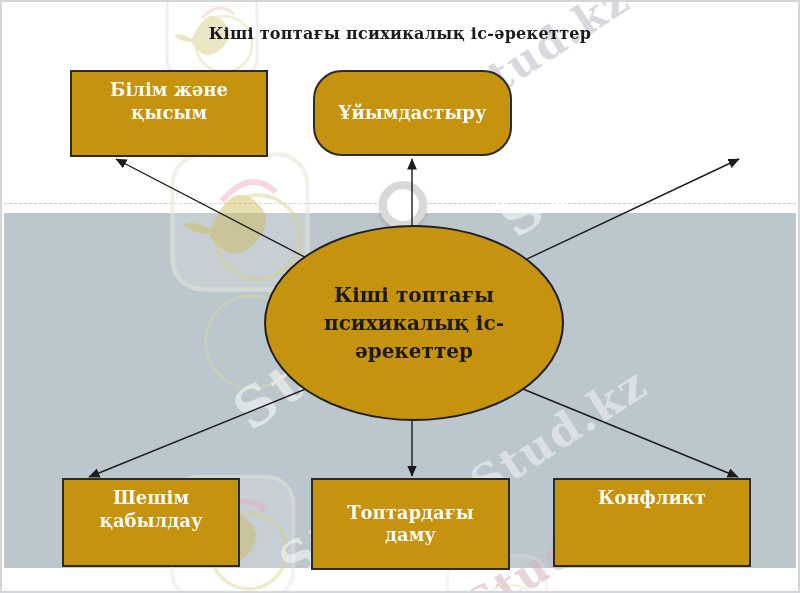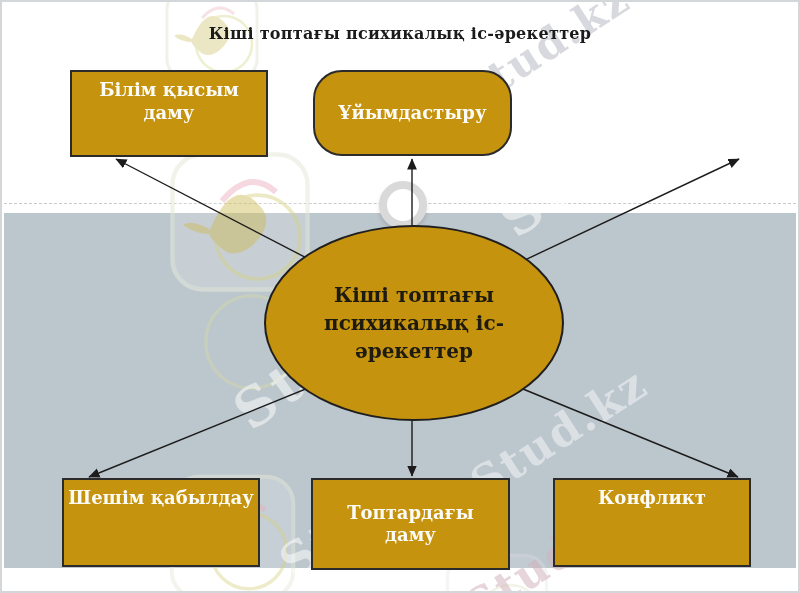--- a/index.html
+++ b/index.html
@@ -37,21 +37,21 @@
     font-weight:bold;font-size:18px;
     text-align:center;
     line-height:1.25;
   }
   .gbox .lbl{display:block;padding:7px 4px 0 4px;}
   .gbox.vcenter{display:flex;align-items:center;justify-content:center;}
   .gbox.vcenter .lbl{padding:0 30px;}
   #box-top-1{left:68px;top:68px;width:198px;height:87px;}
   #box-top-2{left:311px;top:68px;width:199px;height:86px;border-radius:29px;}
   #box-top-3{left:549px;top:68px;width:197px;height:87px;}
-  #box-bottom-1{left:60px;top:476px;width:198px;height:89px;}
+  #box-bottom-1{left:60px;top:476px;width:178px;height:89px;}
   #box-bottom-2{left:309px;top:476px;width:199px;height:92px;}
   #box-bottom-3{left:551px;top:476px;width:198px;height:89px;}
   
   .ellipse{
     position:absolute;left:262px;top:223px;width:300px;height:196px;
     background:#c6930f;
     border:2px solid #1f1f1f;
     border-radius:50%;
     box-sizing:border-box;
     display:flex;align-items:center;justify-content:center;
@@ -137,21 +137,21 @@
     </defs>
     <line x1="370" y1="290" x2="114" y2="157" stroke="#1c1c1c" stroke-width="1.4" marker-end="url(#arr)"></line>
     <line x1="410" y1="270" x2="410" y2="157" stroke="#1c1c1c" stroke-width="1.4" marker-end="url(#arr)"></line>
     <line x1="455" y1="290" x2="737" y2="157" stroke="#1c1c1c" stroke-width="1.4" marker-end="url(#arr)"></line>
     <line x1="370" y1="360" x2="87" y2="475" stroke="#1c1c1c" stroke-width="1.4" marker-end="url(#arr)"></line>
     <line x1="410" y1="380" x2="410" y2="474" stroke="#1c1c1c" stroke-width="1.4" marker-end="url(#arr)"></line>
     <line x1="455" y1="360" x2="736" y2="475" stroke="#1c1c1c" stroke-width="1.4" marker-end="url(#arr)"></line>
   </svg>
 
   <div class="gbox" id="box-top-1">
-    <span class="lbl">Білім қысым даму</span>
+    <span class="lbl">Білім және қысым</span>
   </div>
   <div class="gbox vcenter" id="box-top-2">
     <span class="lbl">Ұйымдастыру</span>
   </div>
 
   <div class="gbox" id="box-bottom-1">
     <span class="lbl">Шешім қабылдау</span>
   </div>
   <div class="gbox vcenter" id="box-bottom-2">
     <span class="lbl">Топтардағы даму</span>

